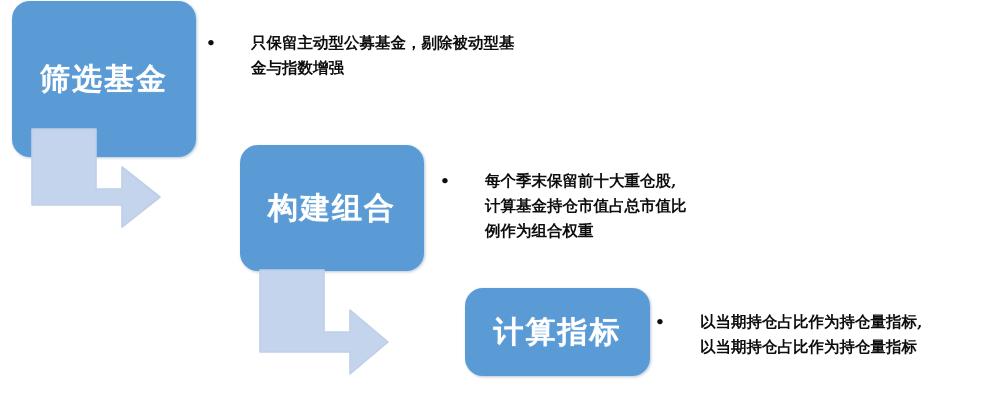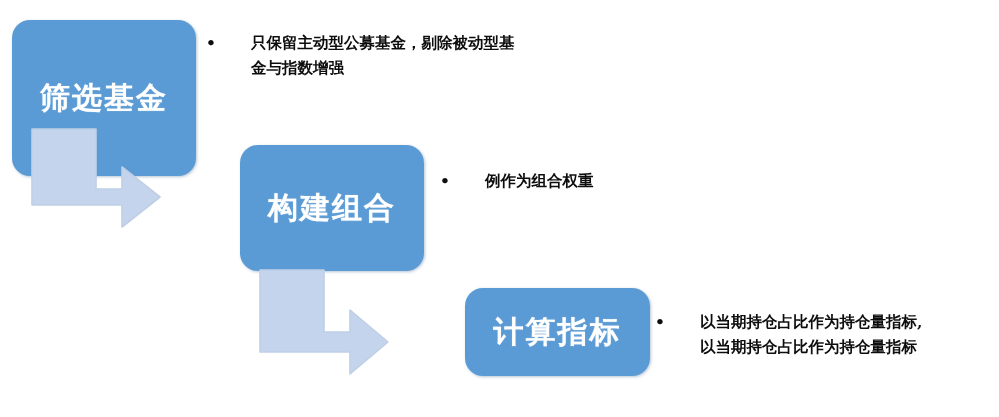--- a/index.html
+++ b/index.html
@@ -41,21 +41,21 @@
   .bullet-dot{
     flex:0 0 auto;
     width:9px;
     text-align:left;
     line-height:inherit;
   }
   .bullet-lines{flex:1 1 auto;margin-left:36px;}
   .bullet-lines .ln{white-space:nowrap;}
 
   
-  #node-1{left:12px;  top:20px;   width:184px; height:156px;}
+  #node-1{left:12px;  top:1px;   width:184px; height:156px;}
   #node-1 .node-label{font-size:30px;}
   #node-2{left:240px; top:145px; width:184px; height:126px;}
   #node-2 .node-label{font-size:30px;}
   #node-3{left:465px; top:288px; width:185px; height:88px;}
   #node-3 .node-label{font-size:30px;}
 
   #arrow-1{left:30px;  top:127px;}
   #arrow-2{left:258px; top:268px;}
 
   #text-1{left:206px; top:30px;  font-size:15.5px; line-height:25px;}
@@ -94,20 +94,22 @@
   <div class="arrow" id="arrow-2">
     <svg width="132" height="118" viewBox="0 0 132 118" aria-hidden="true">
       <path d="M2,2 L66,2 L66,64 L92,64 L92,42 L130,74 L92,106 L92,84 L2,84 Z" fill="#C3D4EC" stroke="#BFCFE6" stroke-width="1.6" stroke-linejoin="round"></path>
     </svg>
   </div>
 
   <div class="bullet-block" id="text-2">
     <div class="bullet-row">
       <span class="bullet-dot">•</span>
       <span class="bullet-lines">
+        <div class="ln">每个季末保留前十大重仓股,</div>
+        <div class="ln">计算基金持仓市值占总市值比</div>
         <div class="ln">例作为组合权重</div>
       </span>
     </div>
   </div>
 
   <div class="node" id="node-3">
     <span class="node-label">计算指标</span>
   </div>
 
   <div class="bullet-block" id="text-3">

